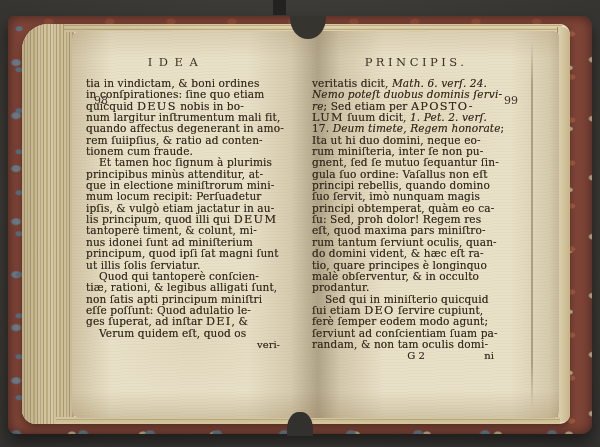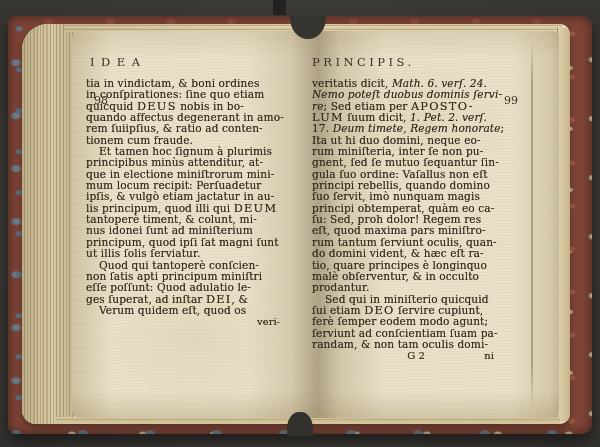--- a/index.html
+++ b/index.html
@@ -55,22 +55,22 @@
     border-radius:0 0 55% 55%/0 0 100% 100%;}
   .notch-bottom{position:absolute;left:287px;top:412px;width:26px;height:24px;background:#33312d;
     border-radius:45% 45% 0 0/70% 70% 0 0;}
   
   .col{position:absolute;top:55px;width:208px;color:#34291c;z-index:5;}
   .col-left{left:86px;}
   .col-right{left:312px;}
   .head{position:relative;height:15px;font-size:11.5px;line-height:14px;color:#3c3023;}
   .head .num{position:absolute;font-size:11px;margin-top:39px;}
   .head-left .num{left:8px;}
-  .head-left .title{position:absolute;left:4px;right:40px;text-align:left;letter-spacing:6.5px;}
-  .head-right .title{position:absolute;left:0;right:0;text-align:left;letter-spacing:3.5px;}
+  .head-left .title{position:absolute;left:12px;right:40px;text-align:center;letter-spacing:6.5px;}
+  .head-right .title{position:absolute;left:0;right:0;text-align:center;letter-spacing:3.5px;}
   .head-right .num{right:2px;}
   .lines{margin-top:8px;font-size:10.6px;line-height:11.35px;}
   .tline{white-space:nowrap;letter-spacing:.1px;text-shadow:0 0 .5px rgba(52,41,28,.55);}
   .tline.indent{padding-left:13px;}
   .it{font-style:italic;}
   .caps{font-size:11.3px;letter-spacing:1.3px;}
   .foot{position:relative;height:12px;font-size:10px;line-height:11.35px;
     text-shadow:0 0 .5px rgba(52,41,28,.55);}
   .foot .catch{position:absolute;right:14px;}
   .foot .sig{position:absolute;left:0;right:0;text-align:center;}
@@ -99,34 +99,36 @@
 
   <div class="col col-left">
     <div class="head head-left">
       <span class="num">98</span>
       <span class="title">IDEA</span>
     </div>
     <div class="lines" id="lines-left">
         <div class="tline"><span>tia in vindictam, &amp; boni ordines</span></div>
         <div class="tline"><span>in conſpirationes: ſine quo etiam</span></div>
         <div class="tline"><span>quicquid </span><span class="caps">DEUS</span><span> nobis in bo-</span></div>
+        <div class="tline"><span>num largitur inſtrumentum mali fit,</span></div>
         <div class="tline"><span>quando affectus degenerant in amo-</span></div>
         <div class="tline"><span>rem ſuiipſius, &amp; ratio ad conten-</span></div>
         <div class="tline"><span>tionem cum fraude.</span></div>
         <div class="tline indent"><span>Et tamen hoc ſignum à plurimis</span></div>
         <div class="tline"><span>principibus minùs attenditur, at-</span></div>
         <div class="tline"><span>que in electione miniſtrorum mini-</span></div>
         <div class="tline"><span>mum locum recipit: Perſuadetur</span></div>
         <div class="tline"><span>ipſis, &amp; vulgò etiam jactatur in au-</span></div>
         <div class="tline"><span>lis principum, quod illi qui </span><span class="caps">DEUM</span></div>
         <div class="tline"><span>tantoperè timent, &amp; colunt, mi-</span></div>
         <div class="tline"><span>nus idonei ſunt ad miniſterium</span></div>
         <div class="tline"><span>principum, quod ipſi ſat magni ſunt</span></div>
         <div class="tline"><span>ut illis ſolis ſerviatur.</span></div>
         <div class="tline indent"><span>Quod qui tantoperè conſcien-</span></div>
+        <div class="tline"><span>tiæ, rationi, &amp; legibus alligati ſunt,</span></div>
         <div class="tline"><span>non ſatis apti principum miniſtri</span></div>
         <div class="tline"><span>eſſe poſſunt: Quod adulatio le-</span></div>
         <div class="tline"><span>ges ſuperat, ad inſtar </span><span class="caps">DEI</span><span>, &amp;</span></div>
         <div class="tline indent"><span>Verum quidem eſt, quod os</span></div>
       </div>
     <div class="foot">
       <span class="catch">veri-</span>
     </div>
   </div>
 

